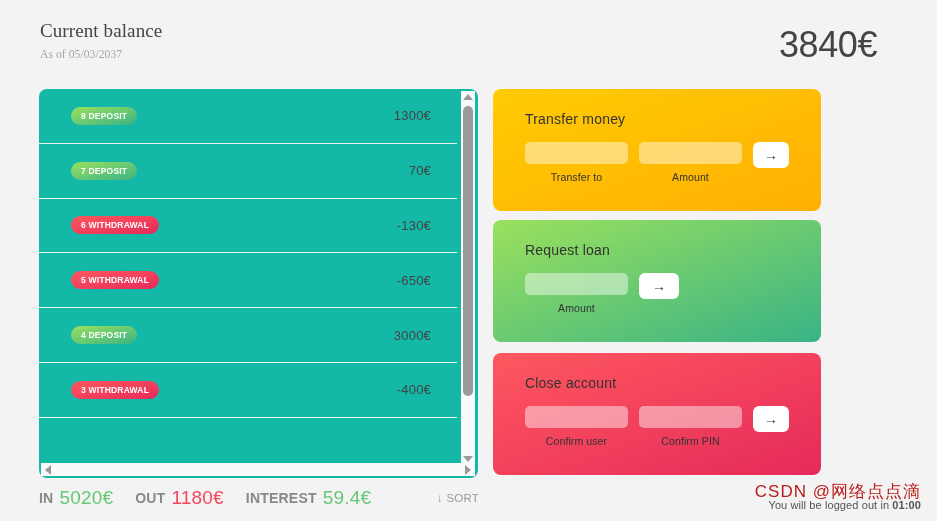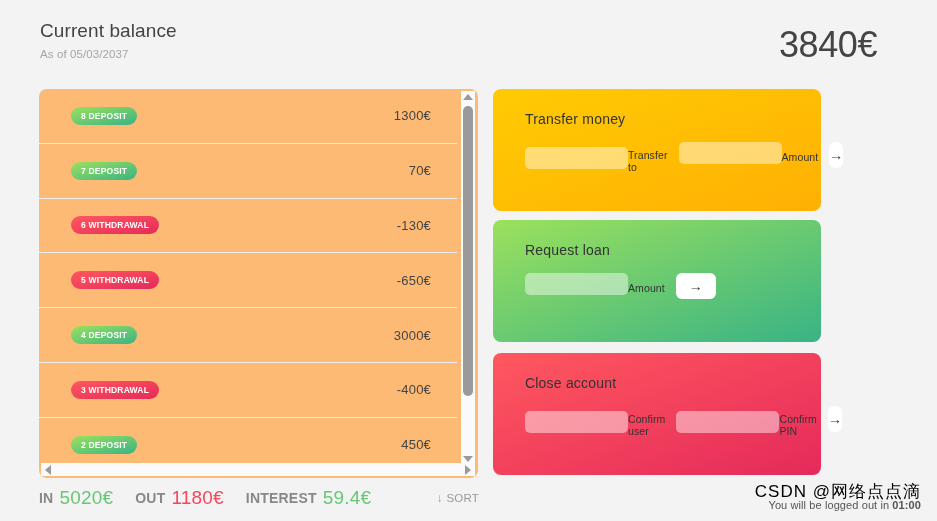--- a/index.html
+++ b/index.html
@@ -16,21 +16,21 @@
   
   .header {
     position: absolute;
     left: 0; top: 0;
     width: 937px; height: 88px;
     padding: 18px 40px 0 40px;
     display: flex;
     align-items: flex-start;
     justify-content: space-between;
   }
-  .title-block { padding-top: 2px; }
+  .title-block { padding-top: 2px; font-family: Liberation Serif, serif; }
   .page-title {
     font-size: 19px;
     font-weight: 400;
     color: #444;
     letter-spacing: .1px;
   }
   .page-subtitle {
     font-size: 11.5px;
     color: #a5a5a5;
     margin-top: 6px;
@@ -43,21 +43,21 @@
     letter-spacing: -.4px;
     padding-right: 20px;
     padding-top: 6px;
   }
 
   
   .movements {
     position: absolute;
     left: 39px; top: 89px;
     width: 439px; height: 389px;
-    background: #fdba74;
+    background: #14b8a6;
     border-radius: 8px;
     overflow: hidden;
   }
   .mov-scroll {
     position: absolute;
     left: 0; top: 0;
     width: 418px; height: 378px;
     overflow: hidden;
   }
   .mov-row {
@@ -153,21 +153,21 @@
     font-weight: normal;
     color: #333;
     letter-spacing: .2px;
   }
   .op-grid {
     margin-top: 15px;
     display: flex;
     align-items: flex-start;
     gap: 11px;
   }
-  .field { display: flex; align-items: center; }
+  .field { display: flex; flex-direction: column; align-items: center; }
   .op-input {
     width: 103px; height: 22px;
     border: none;
     border-radius: 5px;
     background: rgba(255,255,255,0.45);
     outline: none;
     font-family: "Liberation Sans", sans-serif;
     font-size: 11px;
     text-align: center;
     color: #333;
@@ -232,21 +232,21 @@
     font-size: 11px;
     color: #555;
     letter-spacing: .1px;
   }
   .logout-timer b { font-weight: bold; }
 
   .watermark {
     position: absolute;
     right: 16px; bottom: 18px;
     font-size: 17px;
-    color: #000000;
+    color: #b91c1c;
     letter-spacing: 1px;
     pointer-events: none;
     margin-top: 40px;
   }
 </style>
 </head>
 <body>
 
 <div class="header">
   <div class="title-block">
@@ -274,24 +274,20 @@
         <div class="mov-type withdrawal">5 WITHDRAWAL</div>
         <div class="mov-value">-650€</div>
       </div>
       <div class="mov-row">
         <div class="mov-type deposit">4 DEPOSIT</div>
         <div class="mov-value">3000€</div>
       </div>
       <div class="mov-row">
         <div class="mov-type withdrawal">3 WITHDRAWAL</div>
         <div class="mov-value">-400€</div>
-      </div>
-      <div class="mov-row">
-        <div class="mov-type deposit">2 DEPOSIT</div>
-        <div class="mov-value">450€</div>
       </div>
     </div>
 
   <div class="vscroll">
     <div class="arrow-up"></div>
     <div class="thumb"></div>
     <div class="arrow-down"></div>
   </div>
 
   <div class="hscroll">

